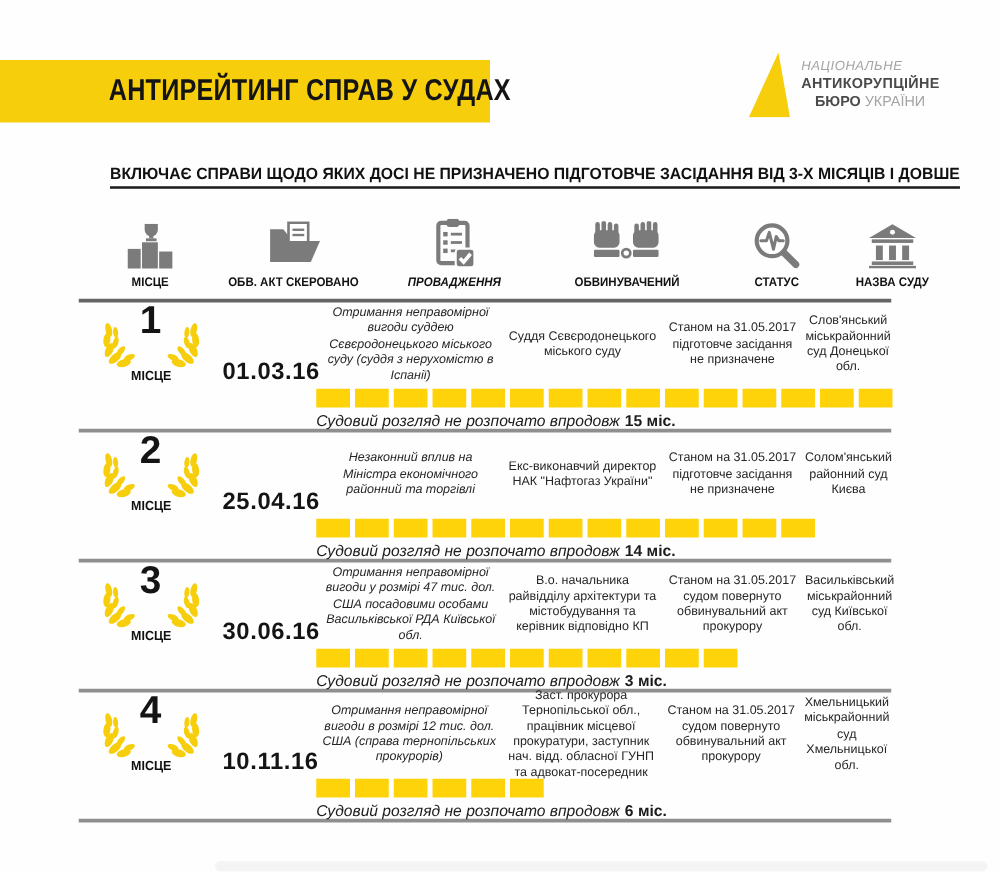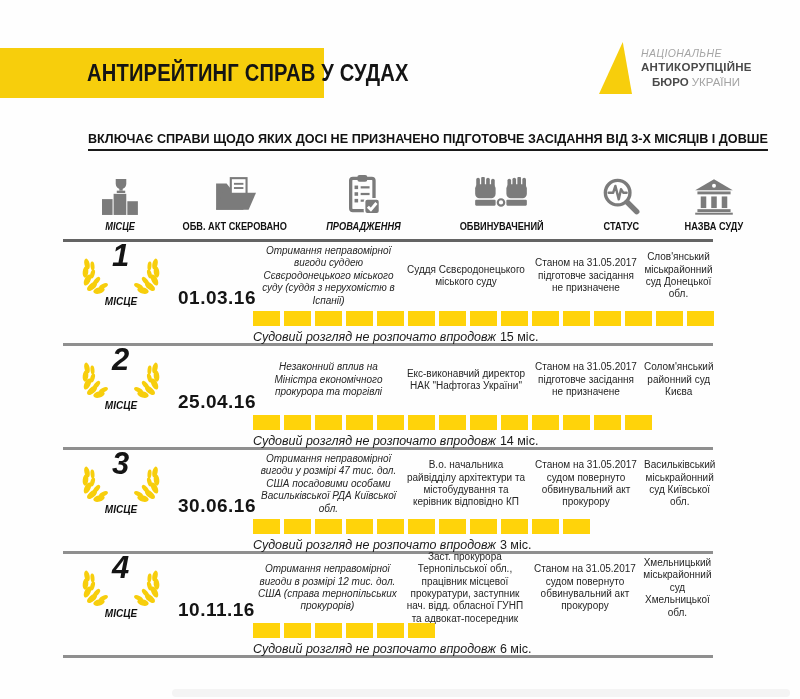--- a/index.html
+++ b/index.html
@@ -10,21 +10,21 @@
   }
   *{box-sizing:border-box;}
   html,body{margin:0;padding:0;}
   body{
     width:800px;height:699px;position:relative;overflow:hidden;
     background:#fefefe;color:var(--ink);
     font-family:"Liberation Sans", sans-serif;
   }
   
   .title-bar{
-    position:absolute;left:0;top:48px;width:324px;height:50px;
+    position:absolute;left:0;top:48px;width:392px;height:50px;
     background:var(--accent);display:flex;align-items:center;text-align:center;
   }
   .title-bar h1{
     margin:0 0 0 87px;font-size:24px;font-weight:bold;color:#141414;
     white-space:nowrap;transform:scaleX(0.84);transform-origin:left center;
     letter-spacing:0.2px;
   }
   .logo{position:absolute;top:42px;left:599px;display:flex;align-items:center;}
   .logo-mark{width:33px;height:52px;background:var(--accent);
     clip-path:polygon(0% 100%, 72% 0%, 100% 100%);}
@@ -40,42 +40,42 @@
     border-bottom:2px solid #1a1a1a;padding-bottom:3px;
     transform:scaleX(0.97);transform-origin:left center;letter-spacing:0px;
   }
   
   .table{position:absolute;left:63px;top:160px;width:650px;}
   .thead{display:flex;align-items:flex-end;height:82px;border-bottom:3px solid #646464;}
   .th{display:flex;flex-direction:column;align-items:center;justify-content:flex-end;padding-bottom:7px;}
   .th .icon{display:block;height:46px;display:flex;align-items:flex-end;}
   .th-label{font-size:10px;font-weight:bold;margin-top:6px;white-space:nowrap;
     transform:scaleX(0.92);color:#111;}
-  .c1{flex:0 0 115px;font-style:italic;}
+  .c1{flex:0 0 115px;}
   .c2{flex:0 0 75px;}
   .c3{flex:0 0 145px;font-style:italic;}
   .c4{flex:0 0 130px;}
   .c5{flex:0 0 110px;}
   .c6{flex:0 0 75px;text-align:right;}
   .row{height:104px;border-bottom:3px solid #8f8f8f;padding-top:4px;}
   .row-top{display:flex;align-items:center;height:60px;}
   .cell{font-size:10px;line-height:1.24;text-align:center;color:#262626;padding:0 3px;}
   .date{font-size:19px;font-weight:bold;text-align:center;letter-spacing:0.5px;color:#141414;margin-top:44px;}
   .place{display:flex;flex-direction:column;align-items:center;}
   .rank-wrap{position:relative;width:84px;height:48px;}
   .laurel{position:absolute;left:0;bottom:0;}
   .rank-num{position:absolute;left:0;right:0;top:-8px;text-align:center;
     font-size:31px;font-weight:bold;color:#141414;}
   .rank-label{text-align:center;font-size:10.5px;font-weight:bold;margin-top:1px;color:#111;
     transform:scaleX(0.95);}
   .row-bottom{margin-left:190px;margin-top:5px;}
   .bar{display:flex;height:15px;}
   .seg{flex:0 0 27px;height:15px;background:var(--bar);margin-right:4px;}
   .caption{font-style:italic;font-size:12.5px;margin-top:4px;color:#1b1b1b;white-space:nowrap;}
-  .caption .strong{font-weight:normal;font-style:normal;margin-left:4px;}
+  .caption .strong{font-weight:bold;font-style:normal;margin-left:4px;}
   .ghost-strip{position:absolute;left:172px;right:10px;bottom:2px;height:8px;
     background:#f4f4f4;border-radius:4px;}
 </style>
 </head>
 <body>
 
 <div>
 
   <div class="title-bar">
     <h1>АНТИРЕЙТИНГ СПРАВ У СУДАХ</h1>
@@ -283,21 +283,21 @@
                 <ellipse cx="17.5" cy="33" rx="2.3" ry="4.9" transform="rotate(40 17.5 33)"></ellipse>
                 <ellipse cx="24.5" cy="38" rx="2.3" ry="4.7" transform="rotate(66 24.5 38)"></ellipse>
               </g>
             </g>
           </svg>
           <div class="rank-num">2</div>
         </div>
         <div class="rank-label">МІСЦЕ</div>
       </div>
       <div class="c2 date">25.04.16</div>
-      <div class="c3 cell">Незаконний вплив на Міністра економічного прокурора та торгівлі</div>
+      <div class="c3 cell">Незаконний вплив на Міністра економічного районний та торгівлі</div>
       <div class="c4 cell">Екс-виконавчий директор НАК "Нафтогаз України"</div>
       <div class="c5 cell">Станом на 31.05.2017 підготовче засідання не призначене</div>
       <div class="c6 cell">Солом'янський районний суд Києва</div>
     </div>
     <div class="row-bottom">
       <div class="bar">
               <span class="seg"></span>
               <span class="seg"></span>
               <span class="seg"></span>
               <span class="seg"></span>

